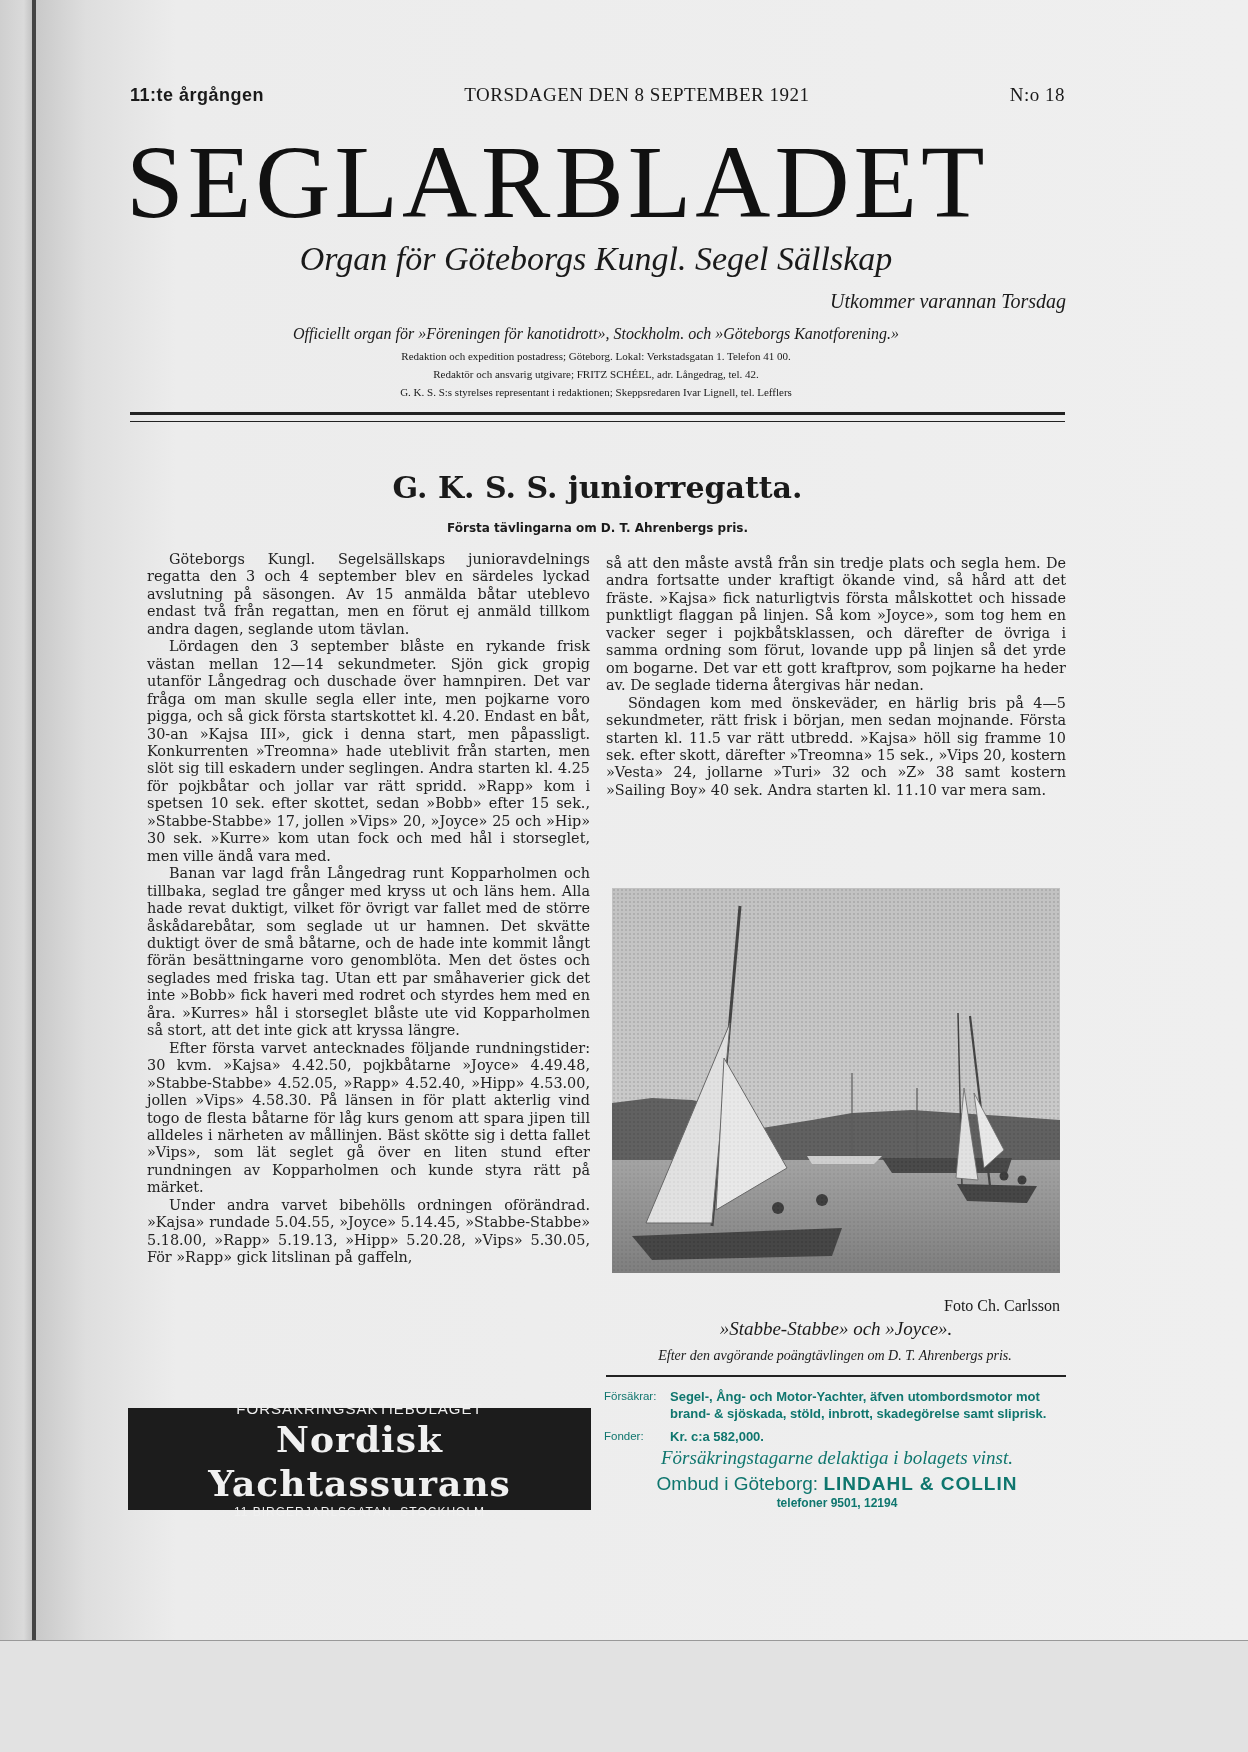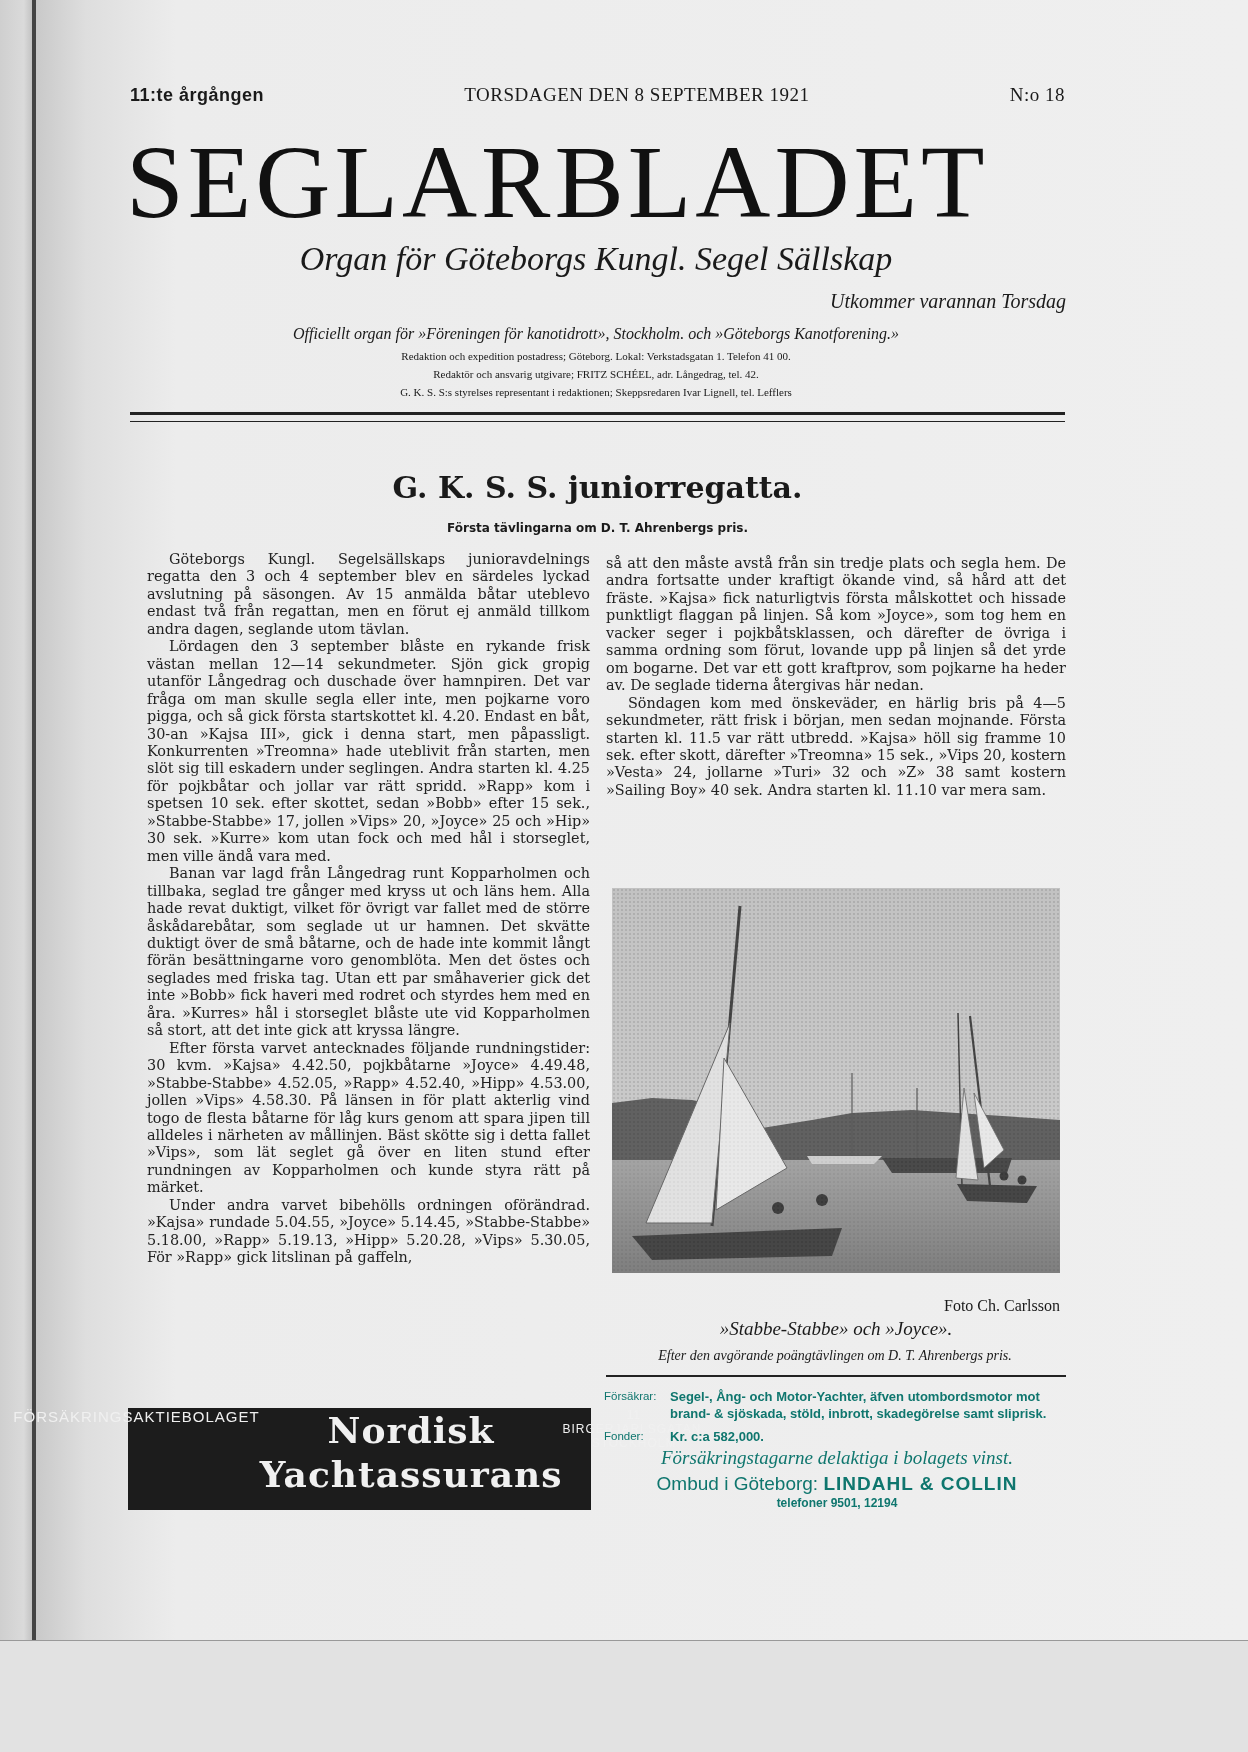--- a/index.html
+++ b/index.html
@@ -86,21 +86,21 @@
   .caption2 {
     position: absolute; top: 1348px; left: 600px; width: 470px; text-align: center;
     font-family: "Liberation Serif", serif; font-style: italic; font-size: 14px;
   }
   .rule-bottom {
     position: absolute; top: 1375px; left: 606px; width: 460px; border-top: 2px solid #222;
   }
   .ad-box {
     position: absolute; top: 1408px; left: 128px; width: 463px; height: 102px;
     background: #1c1c1c; color: #f0f0f0; text-align: center;
-    display: flex; flex-direction: row; justify-content: center;
+    display: flex; flex-direction: column; justify-content: center;
   }
   .ad-box .l1 { font-family: "Liberation Sans", sans-serif; font-size: 15px; letter-spacing: 1px; }
   .ad-box .l2 { font-family: "DejaVu Serif", serif; font-weight: bold; font-size: 36px; line-height: 44px; letter-spacing: 1px; }
   .ad-box .l3 { font-family: "Liberation Sans", sans-serif; font-size: 12px; letter-spacing: 1px; }
   .ad-right {
     position: absolute; top: 1388px; left: 604px; width: 466px;
     font-family: "Liberation Sans", sans-serif; font-size: 13px; color: #0f766e;
   }
   .ad-row { display: flex; font-weight: bold; line-height: 17px; }
   .ad-row .lbl { width: 66px; font-weight: normal; font-size: 11.5px; flex: none; }

